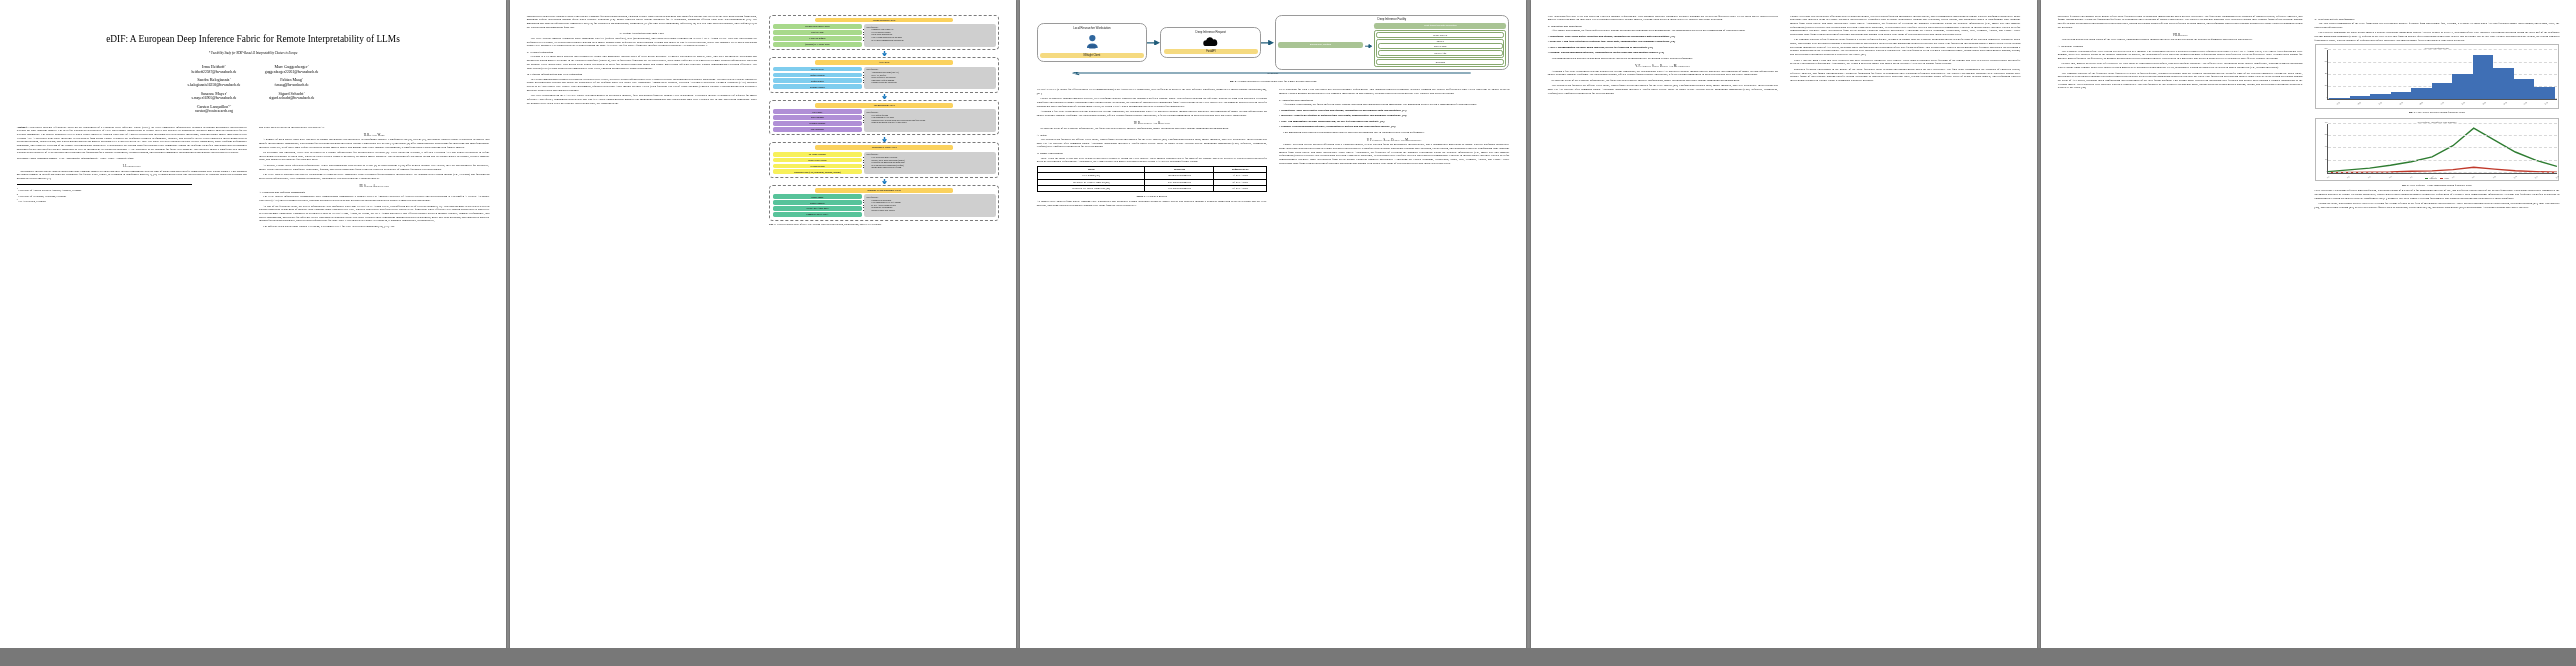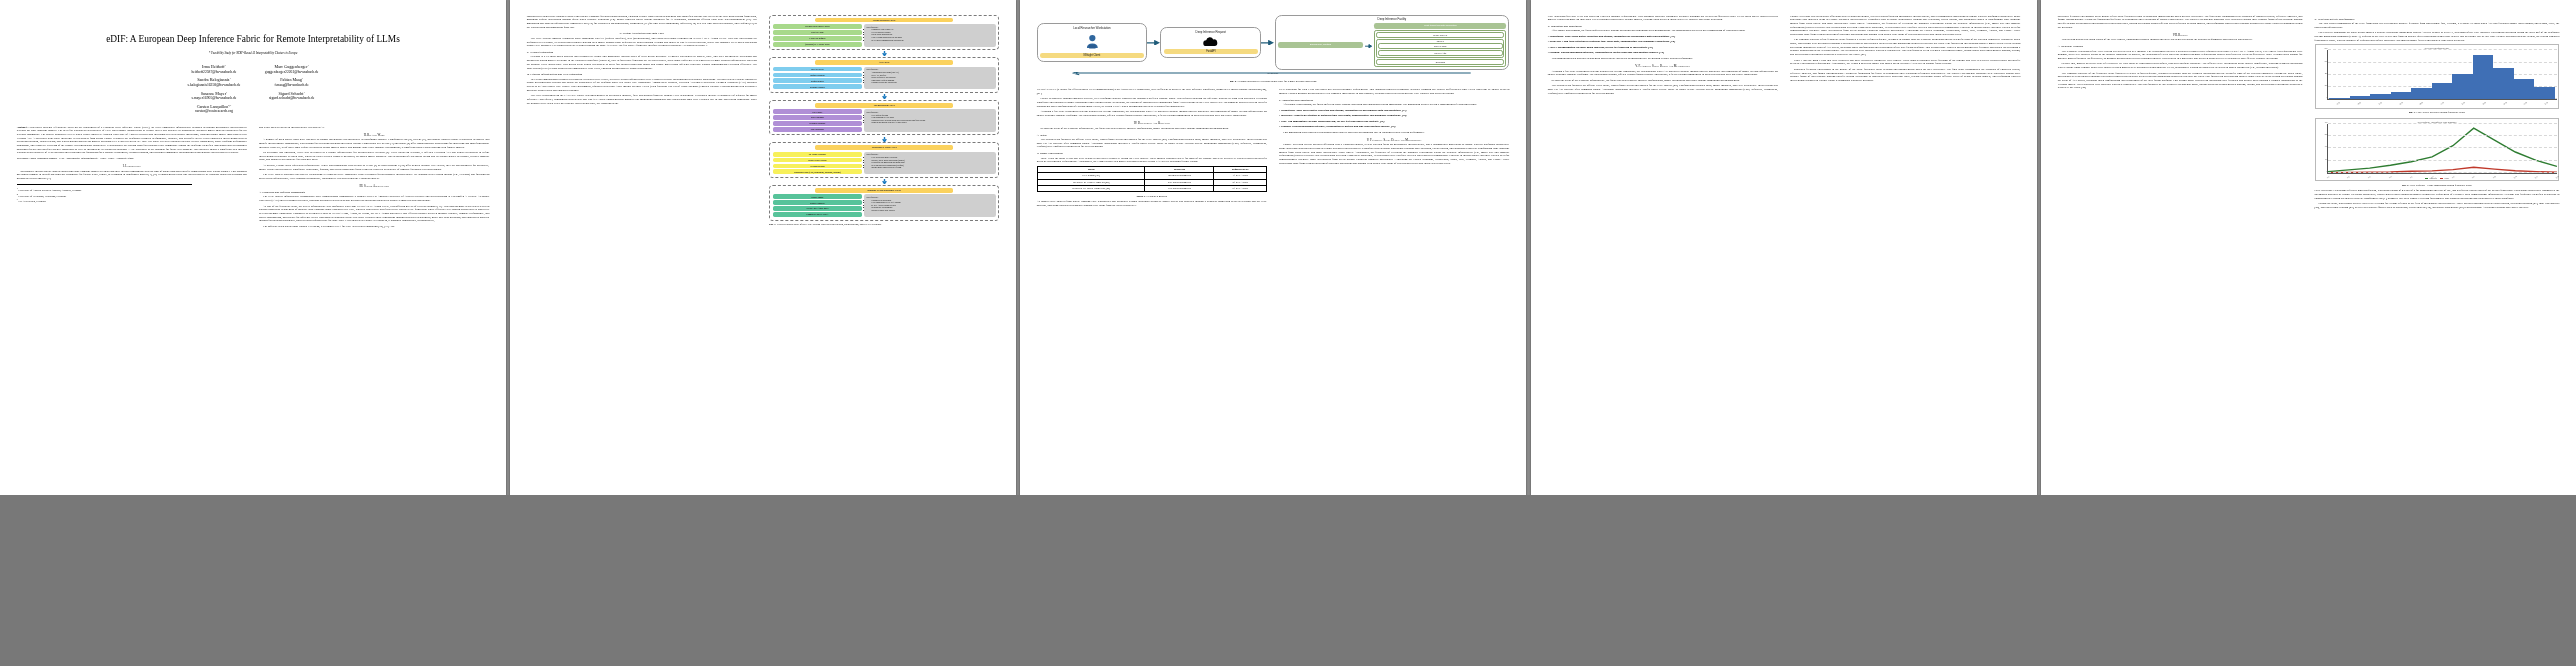--- a/index.html
+++ b/index.html
@@ -1,17 +1,17 @@
 <!DOCTYPE html>
 <html style="font-size:9px"><head>
 <meta charset="utf-8">
 <style>
   html,body{margin:0;padding:0;background:#787878;}
   body{font-family:"Liberation Serif",serif;}
-  .canvas{position:relative;width:2576px;height:495px;background:#8a8a8a;overflow:hidden;}
+  .canvas{position:relative;width:2576px;height:648px;background:#8a8a8a;overflow:hidden;}
   .page{position:absolute;top:0;background:#fff;height:667px;overflow:hidden;box-shadow:0 0 1.7px rgba(0,0,0,.45);}
   .p1{left:0;width:506px;}
   .p2{left:510px;width:506px;}
   .p3{left:1020px;width:506px;}
   .p4{left:1531px;width:506px;}
   .p5{left:2041px;width:535px;}
 
   .inner{padding:14.5px 16.7px 11px 16.7px;height:100%;box-sizing:border-box;position:relative;}
   .cols{display:flex;gap:12.2px;height:100%;}
   .col{width:50%;}

